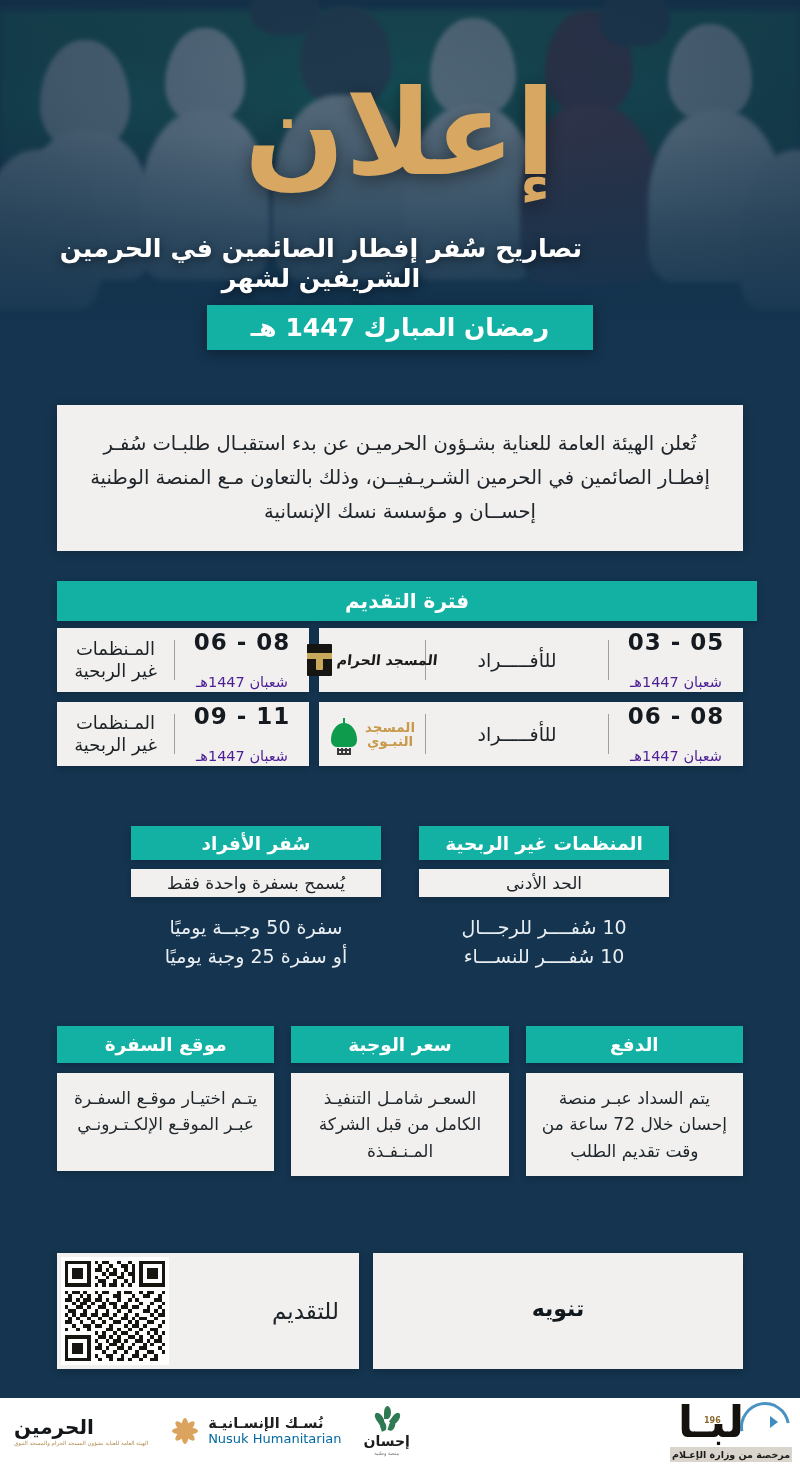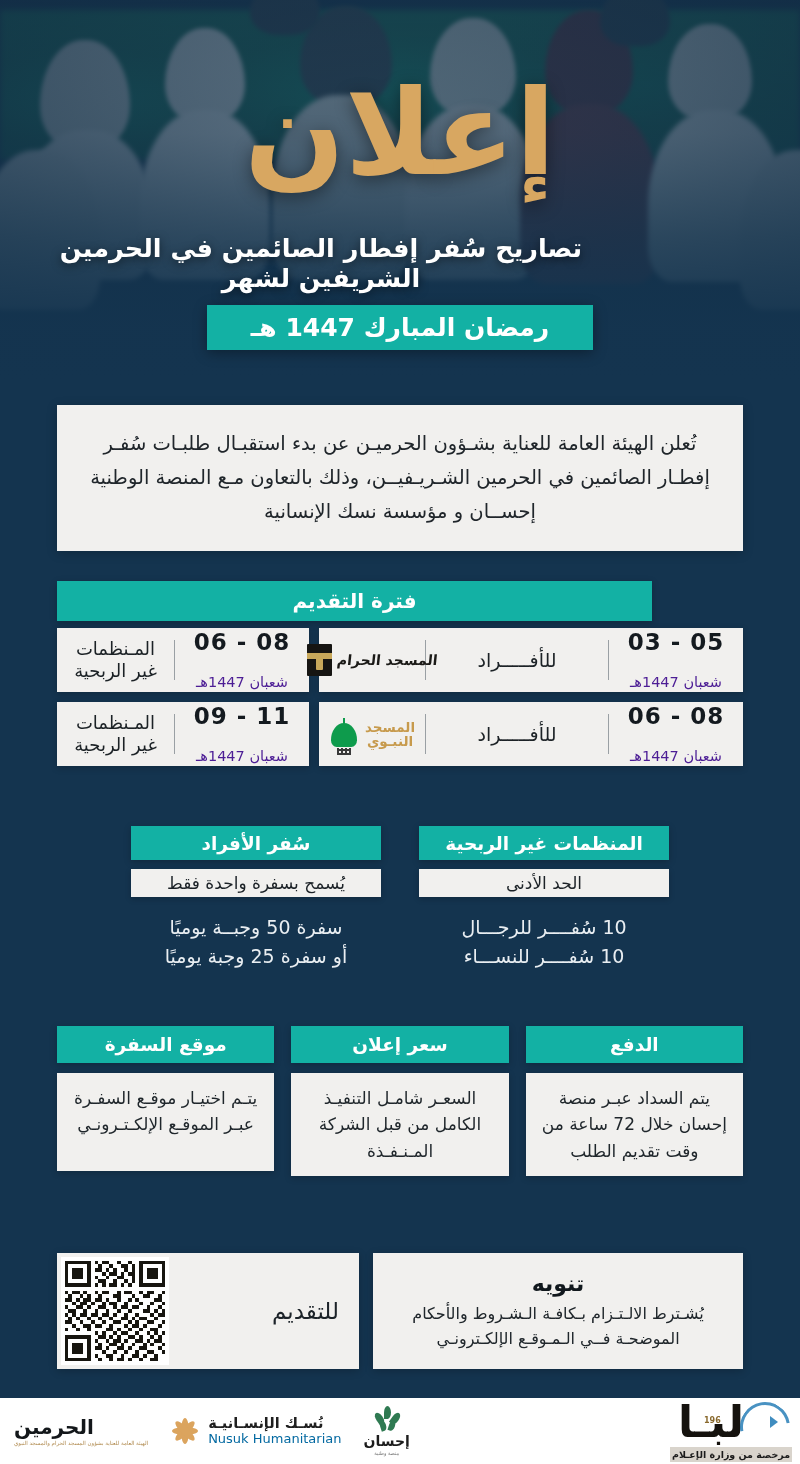--- a/index.html
+++ b/index.html
@@ -71,21 +71,21 @@
     box-shadow:0 2px 10px rgba(0,0,0,.22);
   }
 
   
   .bar{
     background:#13B1A4;color:#fff;font-weight:bold;
     display:flex;align-items:center;justify-content:center;
     box-shadow:0 2px 7px rgba(0,0,0,.22);
   }
 
-  .period-bar{position:absolute;left:57px;top:581px;width:595px;height:40px;font-size:20px;}
+  .period-bar{position:absolute;left:57px;top:581px;width:700px;height:40px;font-size:20px;}
 
   
   .period-grid{position:absolute;left:57px;top:628px;width:686px;}
   .prow{display:flex;gap:10px;margin-bottom:10px;}
   .pcard{
     background:#F1F0EE;height:64px;display:flex;align-items:center;
     box-shadow:0 2px 7px rgba(0,0,0,.2);
   }
   .pcard.mosque{flex:0 0 424px;}
   .pcard.org{flex:0 0 252px;}
@@ -344,33 +344,32 @@
       </div>
     </div>
   </div>
 
   <div class="three-col">
     <div class="tcol">
       <div class="bar tcol-head">الدفع</div>
       <div class="tcol-body">يتم السداد عبـر منصة إحسان خلال 72 ساعة من وقت تقديم الطلب</div>
     </div>
     <div class="tcol">
-      <div class="bar tcol-head">سعر إعلان</div>
+      <div class="bar tcol-head">سعر الوجبة</div>
       <div class="tcol-body">السعـر شامـل التنفيـذ الكامل من قبل الشركة المـنـفـذة</div>
     </div>
     <div class="tcol">
       <div class="bar tcol-head">موقع السفرة</div>
       <div class="tcol-body">يتـم اختيـار موقـع السفـرة عبـر الموقـع الإلكـتـرونـي</div>
     </div>
   </div>
 
   <div class="bottom">
     <div class="notice-card">
       <div class="notice-title">تنويه</div>
-      <div class="notice-body">يُشـترط الالـتـزام بـكافـة الـشـروط والأحكام الموضحـة فــي الـمـوقـع الإلكـترونـي</div>
     </div>
     <div class="qr-card">
       <div class="qr-label">للتقديم</div>
       <div class="qr-box">
         <svg class="qr-svg" viewBox="0 0 29 29" shape-rendering="crispEdges" aria-hidden="true">
           <rect width="29" height="29" fill="#ffffff"></rect>
           <g fill="#17150f">
             <path d="M1 1h7v7H1zm1 1v5h5V2z"></path>
               <rect x="3" y="3" width="3" height="3"></rect>
             <path d="M21 1h7v7h-7zm1 1v5h5V2z"></path>

